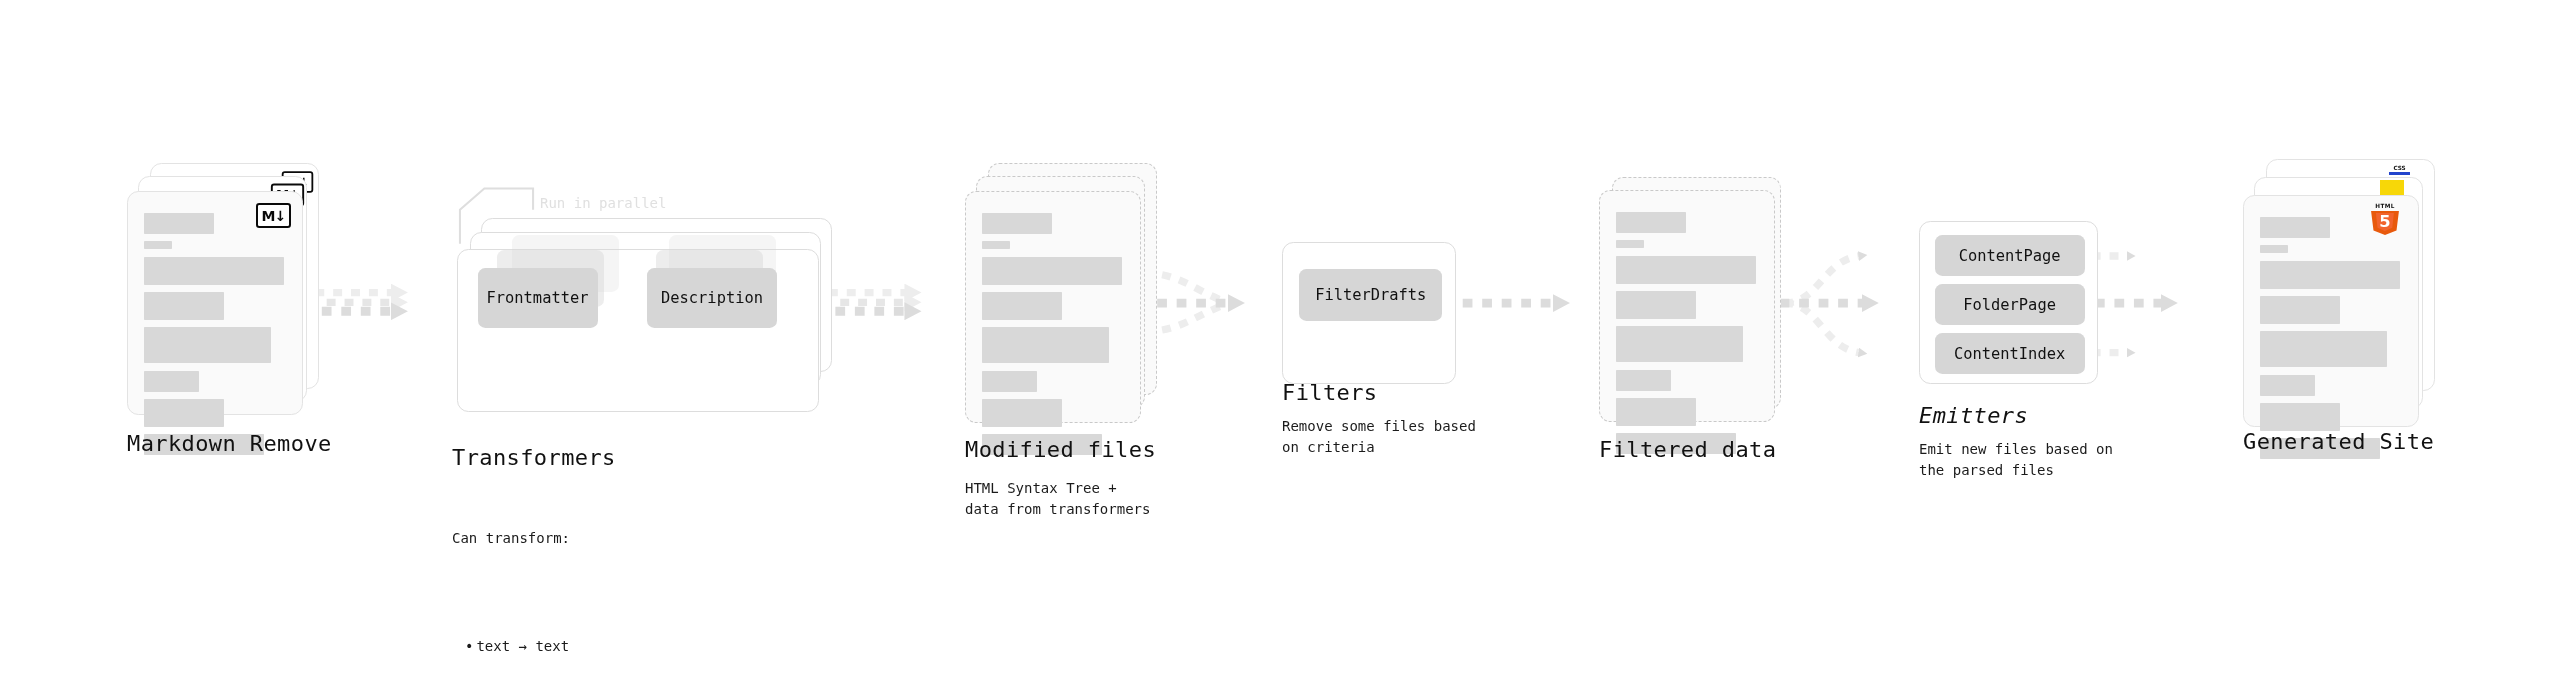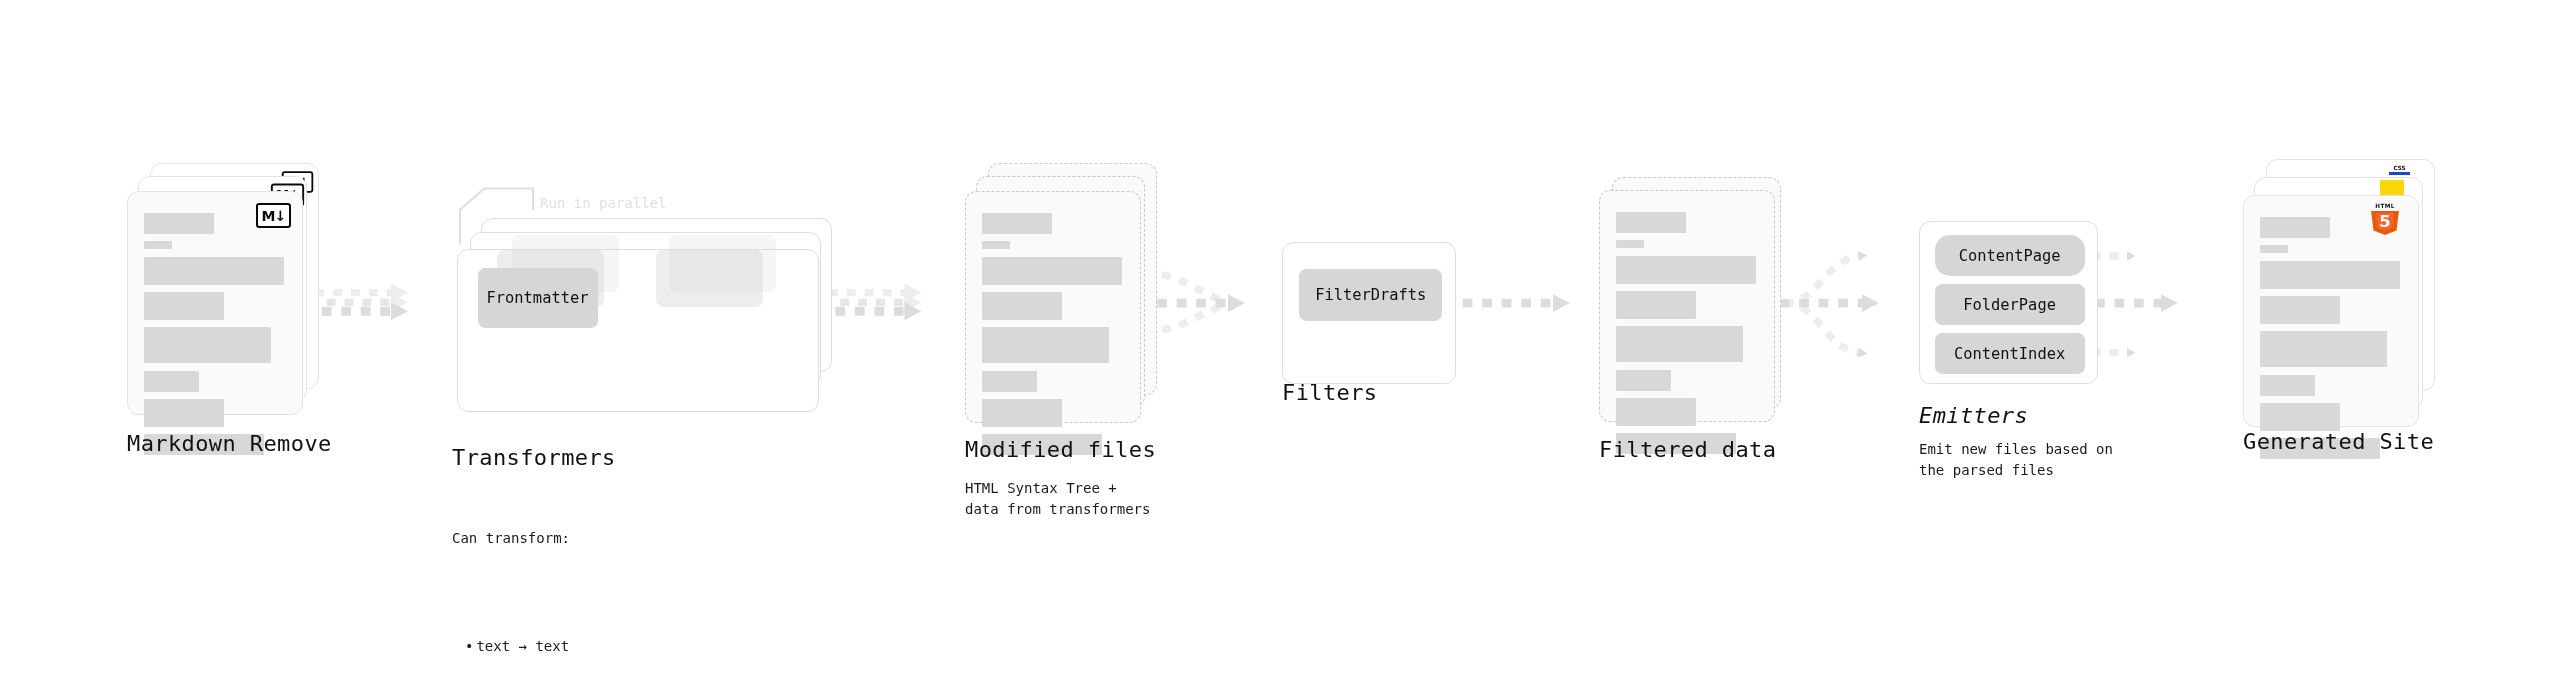--- a/index.html
+++ b/index.html
@@ -208,20 +208,23 @@
     <div class="groupbox" style="left:470px;top:232px;width:351px;height:154px;"></div>
     <div class="groupbox" style="left:457px;top:249px;width:362px;height:163px;">
       <div class="pill ghost2" style="left:54px;top:-14.6px;width:107px;height:57px;"></div>
       <div class="pill ghost1" style="left:39px;top:0px;width:107px;height:57px;"></div>
       <div class="pill" style="left:19.5px;top:18px;width:120px;height:60px;">
         <span>Frontmatter</span>
       </div>
 
       <div class="pill ghost2" style="left:211px;top:-14.6px;width:107px;height:57px;"></div>
       <div class="pill ghost1" style="left:198px;top:0px;width:107px;height:57px;"></div>
+      <div class="pill" style="left:189px;top:18px;width:130px;height:60px;">
+        <span>Description</span>
+      </div>
     </div>
   </div>
 
   <div class="title" style="left:452px;top:445px;">Transformers</div>
   <div class="sub" style="left:452px;top:486px;">
     <div>Can transform:</div>
     <ul>
       <li>text → text</li>
       
       
@@ -247,40 +250,42 @@
   <div class="title" style="left:965px;top:437px;">Modified files</div>
   <div class="sub" style="left:965px;top:478px;">HTML Syntax Tree +
 data from transformers</div>
 
   <div class="groupbox" style="left:1282px;top:242px;width:174px;height:142px;">
     <div class="pill" style="left:16.3px;top:26px;width:143px;height:52px;">
       <span>FilterDrafts</span>
     </div>
   </div>
   <div class="title" style="left:1282px;top:380px;">Filters</div>
+  <div class="sub" style="left:1282px;top:416px;">Remove some files based
+on criteria</div>
 
   <div class="doc-stack" style="left:1599px;top:177px;width:192px;height:252px;">
     <div class="doc-card dashed" style="left:13px;top:0px;width:169px;height:232px;"></div>
     <div class="doc-card dashed" style="left:0px;top:13px;width:176px;height:232px;">
       <div class="doc-body">
         <div class="bar" style="width:70px;height:21px;"></div>
         <div class="bar" style="width:28px;height:8.1px;"></div>
         <div class="bar" style="width:140px;height:28px;"></div>
         <div class="bar" style="width:80px;height:28px;"></div>
         <div class="bar" style="width:127px;height:36px;"></div>
         <div class="bar" style="width:55px;height:21px;"></div>
         <div class="bar" style="width:80px;height:28px;"></div>
         <div class="bar" style="width:120px;height:21px;"></div>
       </div>
     </div>
   </div>
   <div class="title" style="left:1599px;top:437px;">Filtered data</div>
 
   <div class="groupbox" style="left:1919px;top:221px;width:179px;height:163px;">
-    <div class="pill" style="left:14.6px;top:13px;width:150px;height:41px;border-radius:15px;">
+    <div class="pill" style="left:14.6px;top:13px;width:150px;height:41px;">
       <span>ContentPage</span>
     </div>
     <div class="pill" style="left:14.6px;top:62px;width:150px;height:41px;">
       <span>FolderPage</span>
     </div>
     <div class="pill" style="left:14.6px;top:111px;width:150px;height:41px;">
       <span>ContentIndex</span>
     </div>
   </div>
   <div class="title" style="left:1919px;top:403px;font-style:italic;">Emitters</div>

